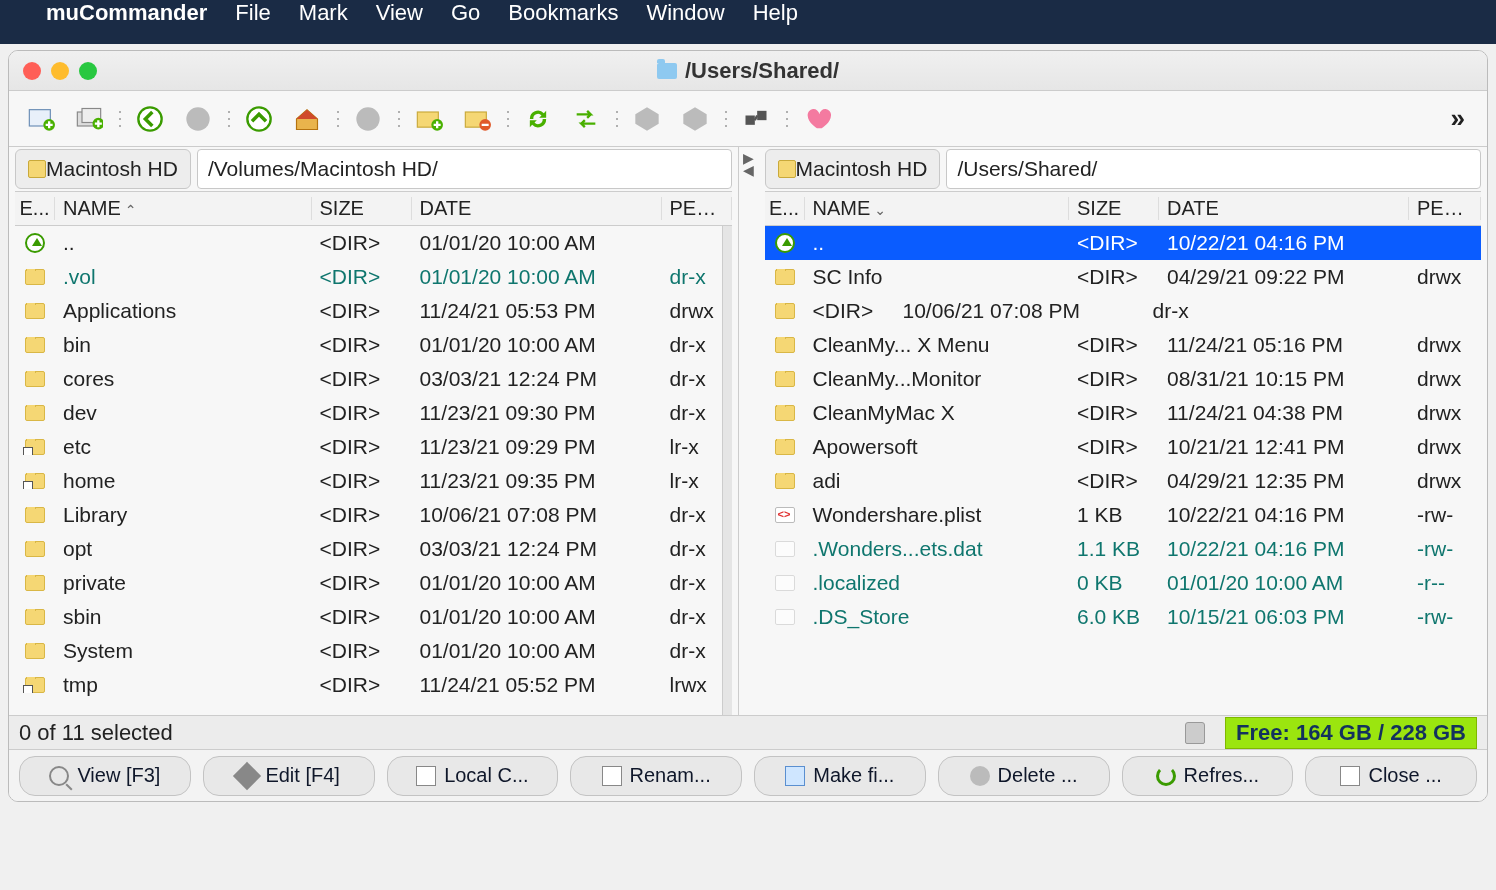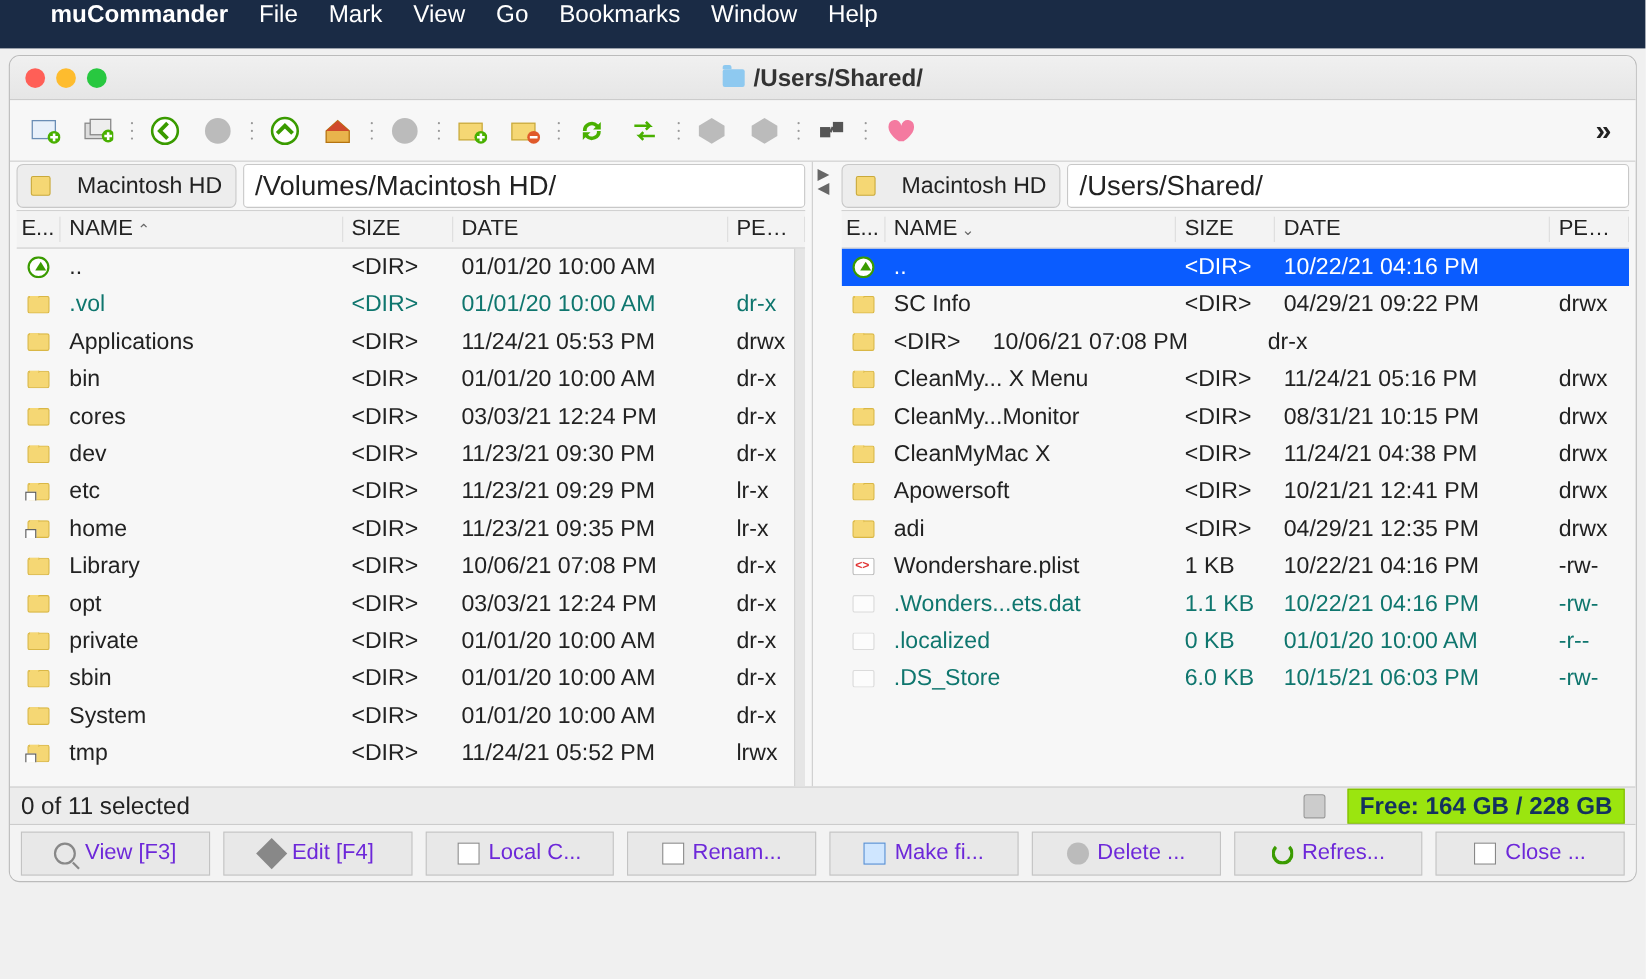--- a/index.html
+++ b/index.html
@@ -103,32 +103,32 @@
   .center-divider .tri { font-size:14px; color:#666; line-height:10px;}
   
   .path-row {
     display:flex;
     align-items:stretch;
     height:44px;
     padding:2px 6px;
     gap:6px;
   }
   .drive-chip {
-    display:flex; align-items:center; gap:24px;
+    display:flex; align-items:center; gap:0;
     background:#ededed; border:1px solid #c8c8c8; border-radius:6px;
     padding:0 12px; font-size:21px; font-weight:400;
   }
   .drive-chip .hd-icon{width:18px;height:18px;background:#f5d774;border:1px solid #c9a93a;border-radius:2px;display:inline-block;}
   .path-input {
     flex:1;
     background:#fff;
     border:1px solid #c8c8c8;
     border-radius:4px;
     padding:0 10px;
-    font-size:25px;
+    font-size:21px;
     display:flex; align-items:center;
   }
   
   .table-wrap { flex:1; overflow:hidden; position:relative; border-top:1px solid #ccc; margin:0 6px;}
   .thead {
     display:flex;
     background:#f3f3f3;
     border-bottom:1px solid #ccc;
     font-size:20px;
     height:34px;
@@ -180,23 +180,23 @@
   .free-box{ background:#9be50f; color:#13315e; font-weight:700; padding:2px 10px; border:1px solid #7fb800;margin-left:12px;}
   
   .cmdbar {
     height:52px; display:flex; gap:12px; padding:6px 10px; align-items:center; background:#f3f3f3; border-top:1px solid #ccc;
   }
   .cmd-btn {
     flex:1 1 0;
     height:40px;
     background:#e8e8e8;
     border:1px solid #c3c3c3;
-    border-radius:0;
+    border-radius:16px;
     display:flex; align-items:center; justify-content:center;
-    gap:8px; font-size:20px; color:#6d28d9;
+    gap:8px; font-size:20px; color:#0f172a;
     overflow:hidden; white-space:nowrap;
   }
   .cmd-btn .ic{width:20px;height:20px;display:inline-block;}
   .ic-mag{border:2px solid #888;border-radius:50%;width:14px;height:14px;position:relative;}
   .ic-mag::after{content:"";position:absolute;width:8px;height:2px;background:#888;bottom:-4px;right:-6px;transform:rotate(45deg);}
   .ic-pencil{width:18px;height:4px;background:#888;transform:rotate(-45deg);}
   .ic-doc{width:14px;height:18px;background:#fff;border:1px solid #888;}
   .ic-doc-blue{width:14px;height:18px;background:#cfe6ff;border:1px solid #5a8fd0;}
   .ic-del{width:16px;height:16px;border-radius:50%;background:#bbb;}
   .ic-refresh{width:18px;height:18px;border:3px solid #3a9b00;border-radius:50%;border-top-color:transparent;}

